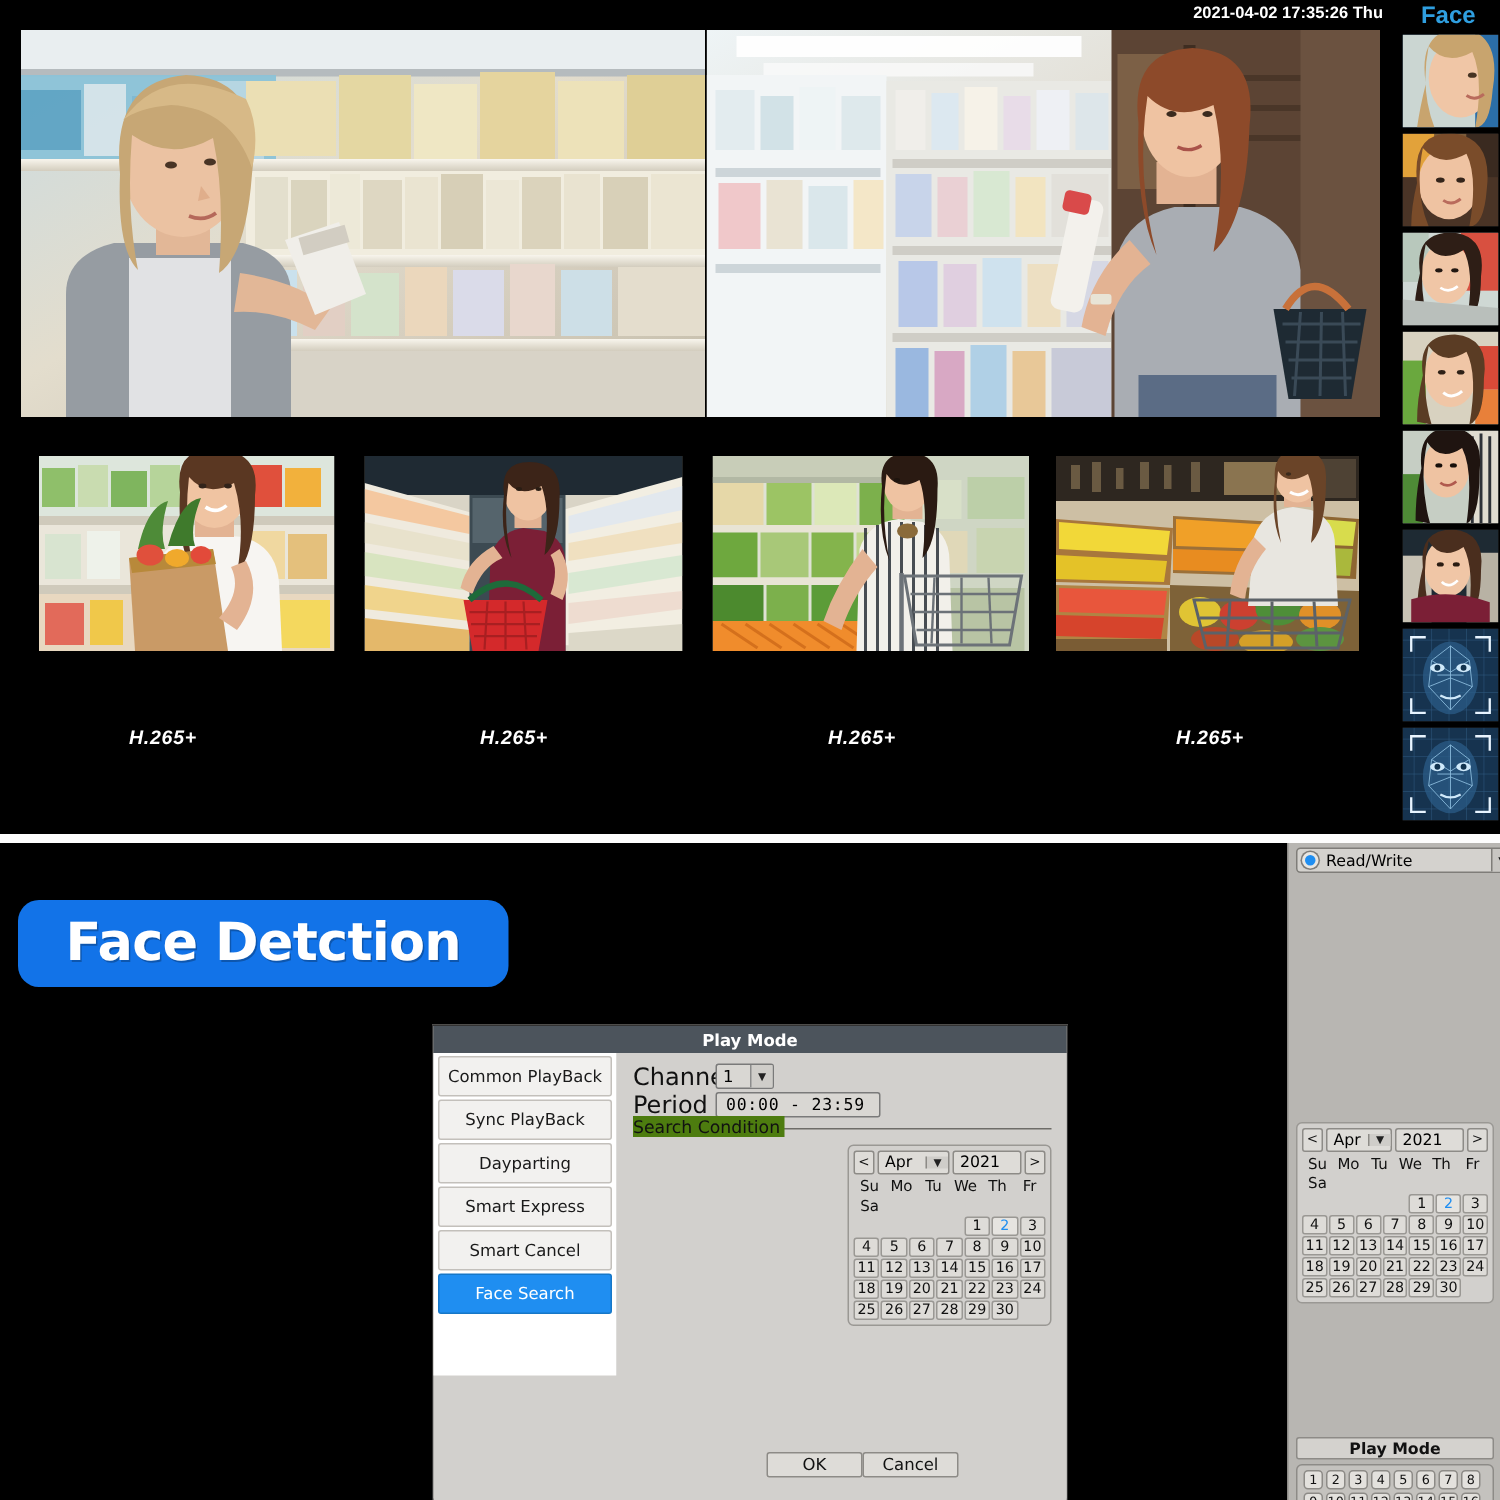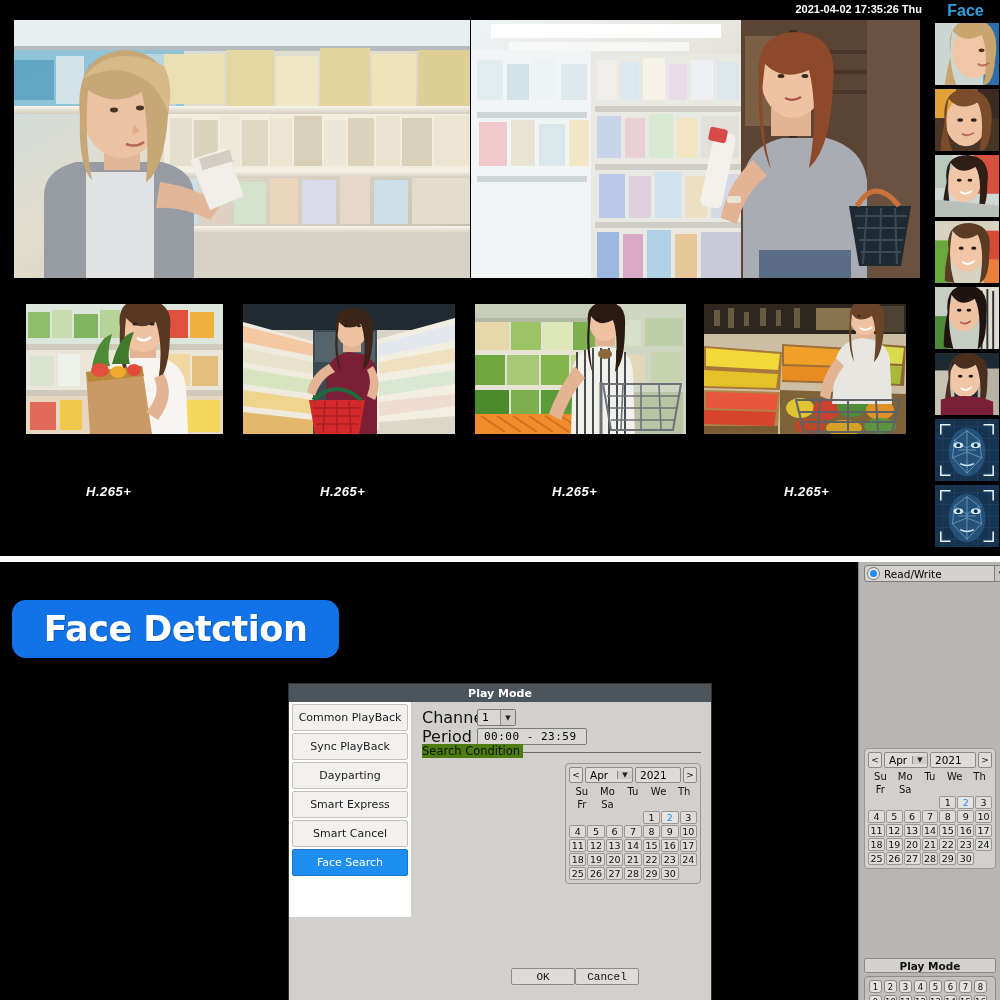--- a/index.html
+++ b/index.html
@@ -160,41 +160,41 @@
     flex: 1; background: #dedcd8; border: 1px solid #8d8b87; border-radius: 2px;
     display: flex; align-items: center;
   }
   .cal-month span.m { padding: 0 4px; font-size: 10.5px; color: #000; flex: 1; }
   .cal-month .sel-arrow { border-left: 1px solid #8d8b87; }
   .cal-year {
     width: 46px; background: #dedcd8; border: 1px solid #8d8b87; border-radius: 2px;
     display: flex; align-items: center; padding: 0 4px; font-size: 10.5px; color: #000;
   }
   .cal-dow {
-    display: grid; grid-template-columns: repeat(5, 1fr);
+    display: grid; grid-template-columns: repeat(6, 1fr);
     margin-top: 2px;
   }
   .cal-dow div {
     text-align: center; font-size: 10px; color: #111; line-height: 13px;
   }
   .cal-days { display: grid; grid-template-columns: repeat(7, 1fr); gap: 1px; }
   .cal-day {
     height: 13px; display: flex; align-items: center; justify-content: center;
     font-size: 9.5px; color: #111; background: #dedcd8;
     border: 1px solid #9a9894; border-radius: 2px; cursor: pointer;
   }
   .cal-day.empty { background: transparent; border-color: transparent; cursor: default; }
   .cal-day.selected { color: #1f8ef1; background: #e6e4e0; }
 
   
   .dlg-btn {
     position: absolute; height: 17px; width: 64px;
     background: #dedcd8; border: 1px solid #8d8b87; border-radius: 2px;
     display: flex; align-items: center; justify-content: center;
-    font-size: 11px; color: #111; cursor: pointer; font-family: Liberation Mono, monospace;
+    font-size: 11px; color: #111; cursor: pointer;
   }
 
   
   #right-sidebar {
     position: absolute; left: 858px; top: 0; width: 142px; height: 438px;
     background: #b8b6b2; border-left: 1px solid #8e8c88;
     font-family: "DejaVu Sans", sans-serif;
   }
   #rw-dropdown {
     position: absolute; left: 5px; top: 3px; width: 145px; height: 17px;

